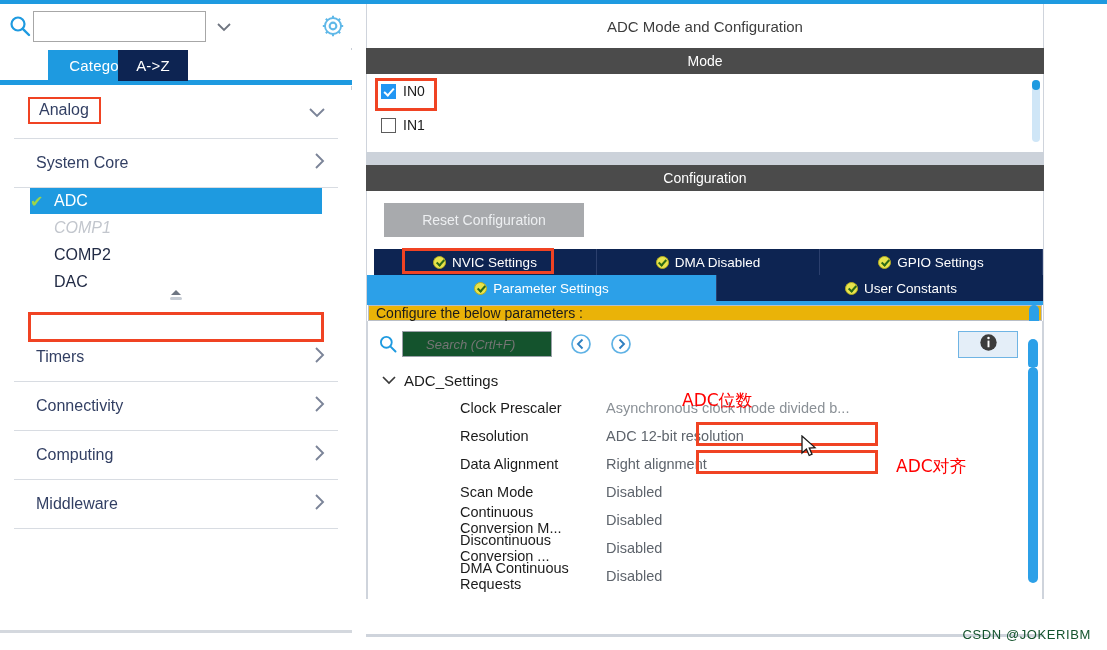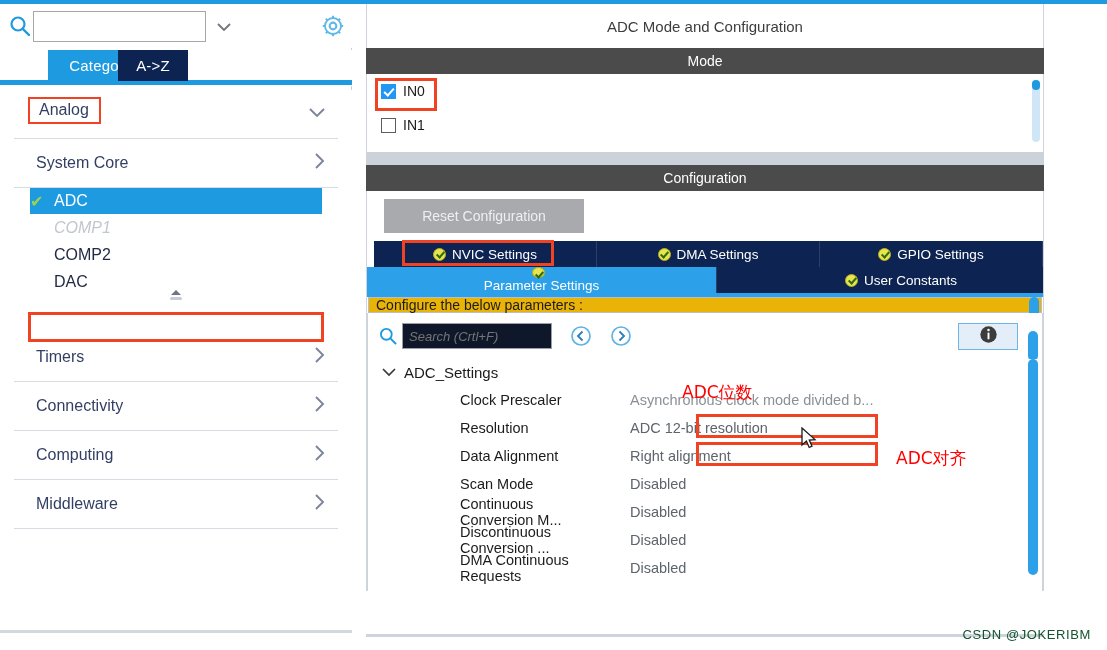--- a/index.html
+++ b/index.html
@@ -178,37 +178,37 @@
     position: absolute; left: 0; top: 0; width: 8px; height: 10px;
     background: #1e9ae0; border-radius: 4px;
   }
   .gray-div { height: 13px; background: #ccd2da; }
 
   
   .config-body {
     background: #ffffff;
     border-left: 1px solid #cfd4dc; border-right: 1px solid #cfd4dc;
   }
-  .reset-wrap { height: 50px; display: flex; align-items: center; padding-left: 17px; }
+  .reset-wrap { height: 58px; display: flex; align-items: center; padding-left: 17px; }
   .reset-btn {
     width: 200px; height: 34px;
     background: #a8aaad; border: none; color: #edeff1;
     font-family: "Liberation Sans", sans-serif; font-size: 14px;
     cursor: default;
   }
 
   .tabrow { display: flex; height: 26px; }
   .tabrow .t {
     flex: 1; background: #0d2452; color: #ffffff;
     display: flex; align-items: center; justify-content: center;
     font-size: 13.5px; border-right: 1px solid #2b3f6d;
     position: relative;
   }
   .tabrow .t:last-child { border-right: none; padding-left: 42px; }
-  .tabrow2 .t.active { background: #2ca0e8; color: #ffffff; flex-direction: column; }
+  .tabrow2 .t.active { background: #2ca0e8; color: #ffffff; }
   .okico {
     display: inline-block; width: 13px; height: 13px; border-radius: 50%;
     background: #e8e44c; margin-right: 6px; position: relative;
     border: 1px solid #b5ae20;
   }
   .okico::after {
     content: ""; position: absolute; left: 3.5px; top: 1.5px;
     width: 3px; height: 6px;
     border: solid #2d6b16; border-width: 0 2px 2px 0;
     transform: rotate(42deg);
@@ -227,21 +227,21 @@
   }
   .search-bar {
     position: relative; height: 46px; display: flex; align-items: center;
     padding-left: 10px; background: #fff;
     border-left: 1px solid #cfd4dc; border-right: 1px solid #cfd4dc;
   }
   .search-bar .sicon { width: 20px; height: 20px; margin-right: 4px; }
   .p-search {
     width: 150px; height: 26px; border: 1px solid #9aa0a8;
     font-family: "Liberation Sans", sans-serif; font-size: 13px;
-    font-style: italic; color: #9aa0a8; padding-left: 6px; background: #0f172a;
+    font-style: italic; color: #9aa0a8; padding-left: 23px; background: #14532d;
     outline: none;
   }
   .nav-btn { width: 22px; height: 22px; margin-left: 18px; }
   .info-btn {
     position: absolute; right: 24px; top: 10px;
     width: 60px; height: 27px; background: #e4eef8;
     border: 1px solid #6fb4e4;
     display: flex; align-items: center; justify-content: center;
   }
 
@@ -250,21 +250,21 @@
     border-left: 1px solid #cfd4dc; border-right: 1px solid #cfd4dc;
     height: 232px; overflow: hidden;
   }
   .group-row {
     display: flex; align-items: center; height: 27px;
     padding-left: 14px; font-size: 15px; color: #1b1b1b; font-weight: 500;
   }
   .group-row .tri { margin-right: 8px; color: #444; font-size: 13px; }
   .prow {
     display: flex; height: 28px; align-items: center;
-    font-size: 14.5px; color: #1b1b1b; gap: 24px;
+    font-size: 14.5px; color: #1b1b1b;
   }
   .prow .pname { width: 238px; padding-left: 92px; }
   .prow .pval { color: #5e646c; }
   .prow .pval.grey { color: #8a9096; }
 
   .res-box {
     position: absolute; left: 328px; top: 55px;
     width: 182px; height: 24px;
     border: 3px solid #f04323; pointer-events: none;
   }
@@ -481,21 +481,21 @@
         <button class="reset-btn">Reset Configuration</button>
       </div>
 
       <div class="tabrow tabrow1" style="position:relative;margin-left:7px;">
         <div class="t">
           <span class="okico"></span>
           <span>NVIC Settings</span>
         </div>
         <div class="t">
           <span class="okico"></span>
-          <span>DMA Settings</span>
+          <span>DMA Disabled</span>
         </div>
         <div class="t">
           <span class="okico"></span>
           <span>GPIO Settings</span>
         </div>
         <div class="nvic-box"></div>
       </div>
 
       <div class="tabrow tabrow2">
         <div class="t active" style="flex:1.23;">

